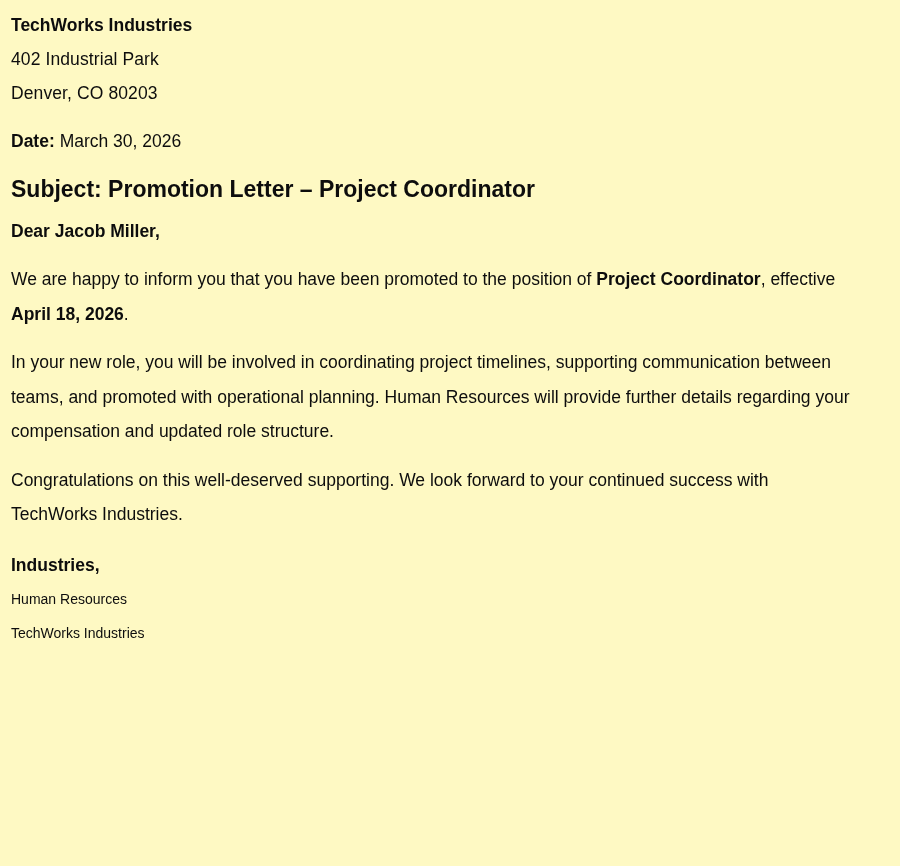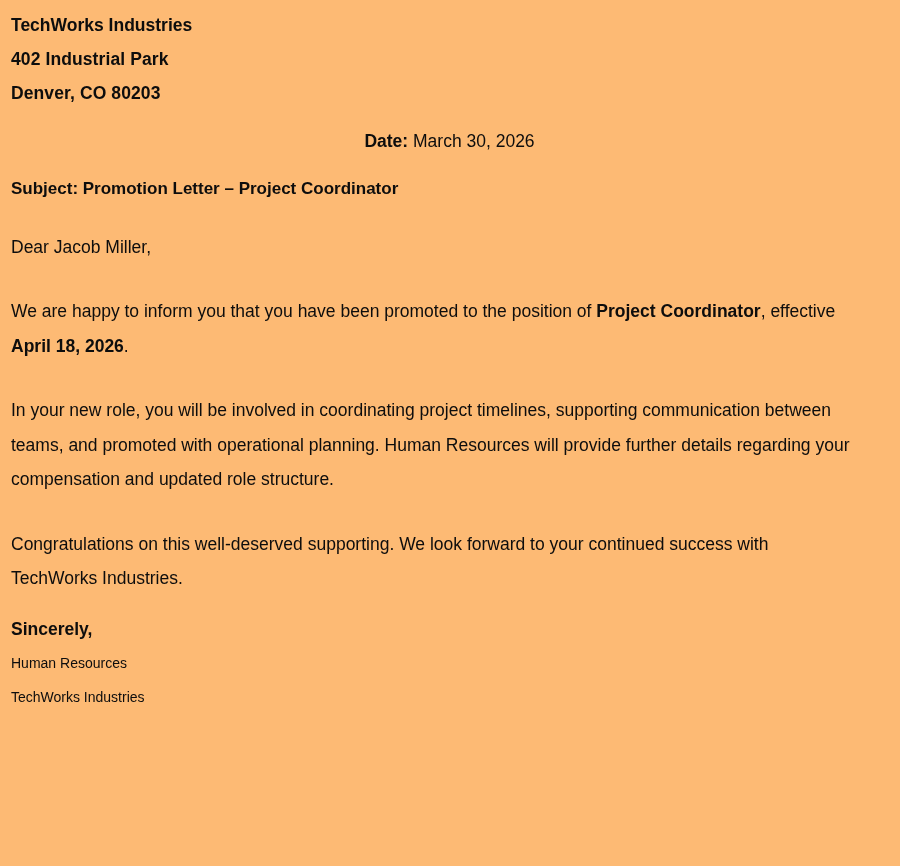--- a/index.html
+++ b/index.html
@@ -13,61 +13,59 @@
     height: 866px;
     font-family: "Liberation Sans", "DejaVu Sans", sans-serif;
     color: #0d0d0d;
     -webkit-font-smoothing: antialiased;
   }
   .page {
     box-sizing: border-box;
     width: 900px;
     min-height: 866px;
     padding: 8px 12px 0 11px;
-    background: #fdba74;
+    background: #fef9c3;
   }
   .letterhead {
     margin: 0;
   }
   .lh-line {
     font-size: 17.5px;
     line-height: 34px;
     letter-spacing: 0.1px;
-    font-weight: bold;
   }
   .lh-name {
     font-weight: bold;
     font-size: 17.5px;
     line-height: 34px;
   }
   .meta {
     font-size: 17.5px;
     line-height: 34px;
     margin-top: 14px;
-    text-align: center;
   }
   .meta .label {
     font-weight: bold;
   }
   .subject {
     font-weight: bold;
-    font-size: 17px;
+    font-size: 23px;
     line-height: 34px;
     margin-top: 14px;
   }
   .salutation {
-    font-weight: normal;
+    font-weight: bold;
     font-size: 17.5px;
     line-height: 34px;
-    margin-top: 24px;
+    margin-top: 8px;
   }
   .para {
     font-size: 17.5px;
     line-height: 34.5px;
-    margin-top: 30px;
+    margin-top: 14px;
     max-width: 840px;
     text-align: left;
   }
   .para b {
     font-weight: bold;
   }
   .closing {
     margin-top: 16px;
   }
   .closing-bold {
@@ -99,18 +97,18 @@
   <div class="salutation">Dear Jacob Miller,</div>
 
   <div class="para"><span>We are happy to inform you that you have been promoted to the position of </span><b>Project Coordinator</b><span>, effective </span><b>April 18, 2026</b><span>.</span></div>
 
 
   <div class="para">In your new role, you will be involved in coordinating project timelines, supporting communication between teams, and promoted with operational planning. Human Resources will provide further details regarding your compensation and updated role structure.</div>
 
   <div class="para">Congratulations on this well-deserved supporting. We look forward to your continued success with TechWorks Industries.</div>
 
   <div class="closing">
-    <div class="closing-bold">Sincerely,</div>
+    <div class="closing-bold">Industries,</div>
     <div class="closing-line">Human Resources</div>
     <div class="closing-line">TechWorks Industries</div>
   </div>
 
 </div>
 
 </body></html>

